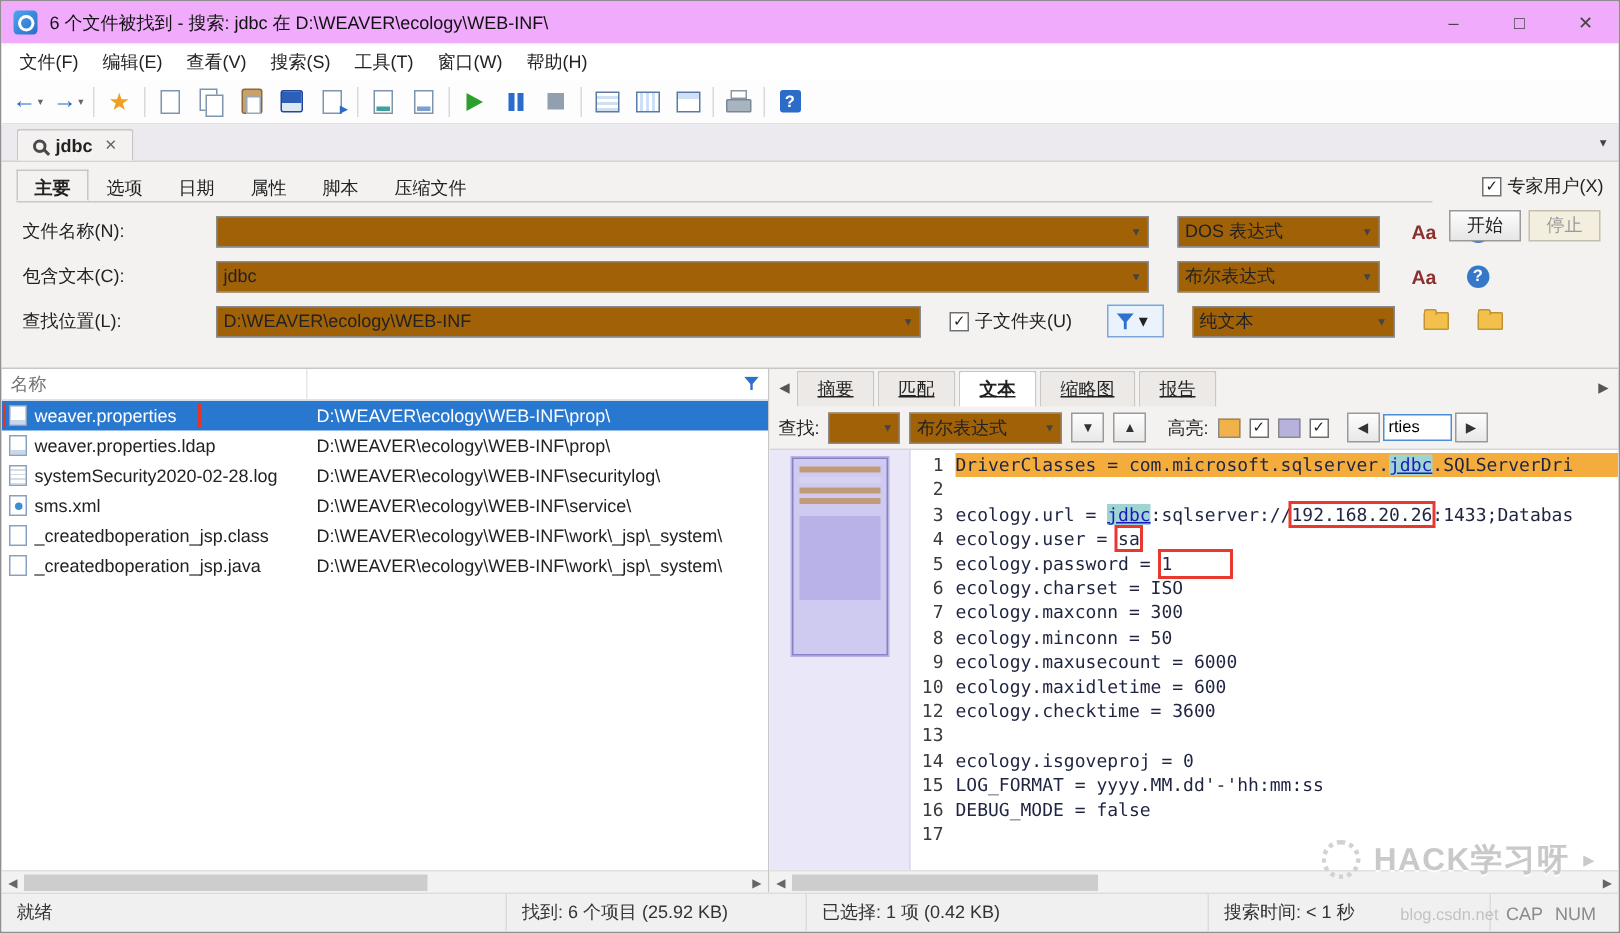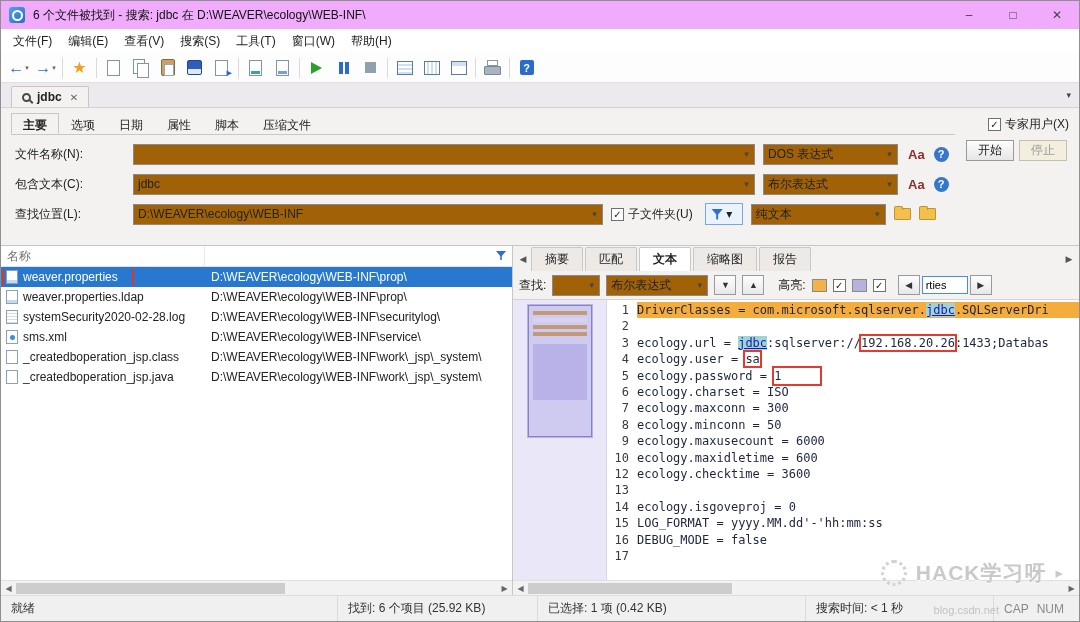--- a/index.html
+++ b/index.html
@@ -58,21 +58,21 @@
   .tab-close { color:#666; font-size:10px; margin-left:2px; }
   .tab-close::before{content:"✕";}
   .strip-dd { margin-left:auto; margin-right:8px; color:#444; font-size:9px; align-self:center; }
   .strip-dd::before{content:"▾";}
 
   
   .search-panel { height:138px; background:#f4f2f1; border-bottom:1px solid #c9c7c5; position:relative; padding:5px 0 0 10px; flex:none; }
   .stabs { display:flex; height:22px; width:944px; border-bottom:1px solid #c9c7c5; }
   .stab { padding:3px 11px; color:#222; border:1px solid transparent; }
   .stab.active { background:#f4f2f1; border:1px solid #c9c7c5; border-bottom-color:#f4f2f1; font-weight:bold; }
-  .frow { display:flex; align-items:center; margin:8px 17px 0 4px; height:22px; }
+  .frow { display:flex; align-items:center; margin:8px 17px 0 4px; height:22px;gap:11px; }
   .flabel { width:118px; flex:none; }
   .combo { height:21px; border:1px solid #8a8a8a; background:#a16207; display:flex; align-items:center; padding-left:4px; overflow:hidden; white-space:nowrap;text-align:center; }
   .combo .dd { margin-left:auto; width:15px; text-align:center; color:#444; font-size:9px; flex:none; }
   .dd::before{content:"▾";}
   .c-main { width:622px; }
   .c-mode { width:135px; margin-left:8px; flex:none; }
   .c-loc  { width:470px; }
   .aa-btn { margin-left:10px; background:transparent; border:none; color:#8b2f2f; font-weight:bold; font-size:13px; font-family:inherit; }
   .q-help { margin-left:9px; width:15px; height:15px; border-radius:8px; background:#3577c8; color:#fff; font-weight:bold; font-size:11px; display:inline-flex; align-items:center; justify-content:center; flex:none; }
   .cbx { width:13px; height:13px; border:1px solid #707070; background:#fff; display:inline-flex; align-items:center; justify-content:center; font-size:10px; color:#222; flex:none; }
@@ -368,21 +368,21 @@
         <span class="sc-track">
           <span class="sc-thumb" style="left:0;width:56%;"></span>
         </span>
         <span class="sc-arrow g-right"></span>
       </div>
     </div>
 
     <div class="viewer">
       <div class="vtabs">
         <span class="vscroll g-left"></span>
-        <span class="vtab-anchor" style="display:flex;align-items:flex-end;">
+        <span class="vtab-anchor" style="display:flex;align-items:flex-end;text-decoration:underline;">
             <div class="vtab">摘要</div>
             <div class="vtab">匹配</div>
             <div class="vtab active">文本</div>
             <div class="vtab">缩略图</div>
             <div class="vtab">报告</div>
           </span>
         <span class="vscroll g-right vtab-right"></span>
       </div>
 
       <div class="findbar">

